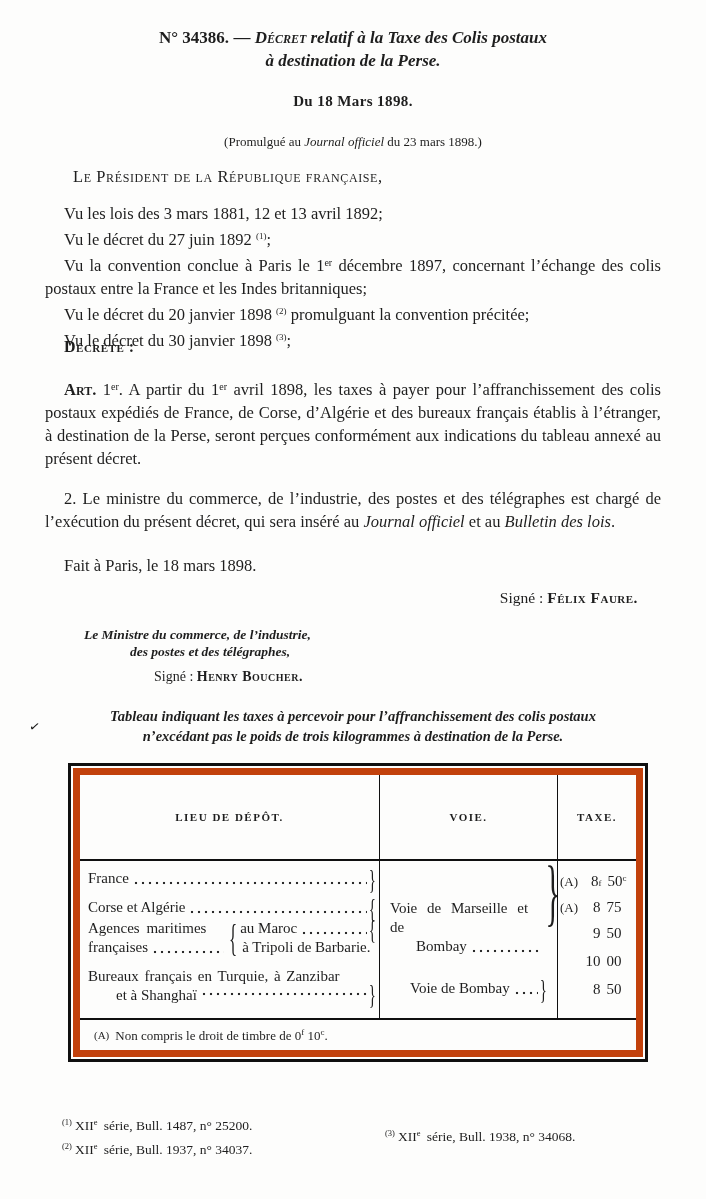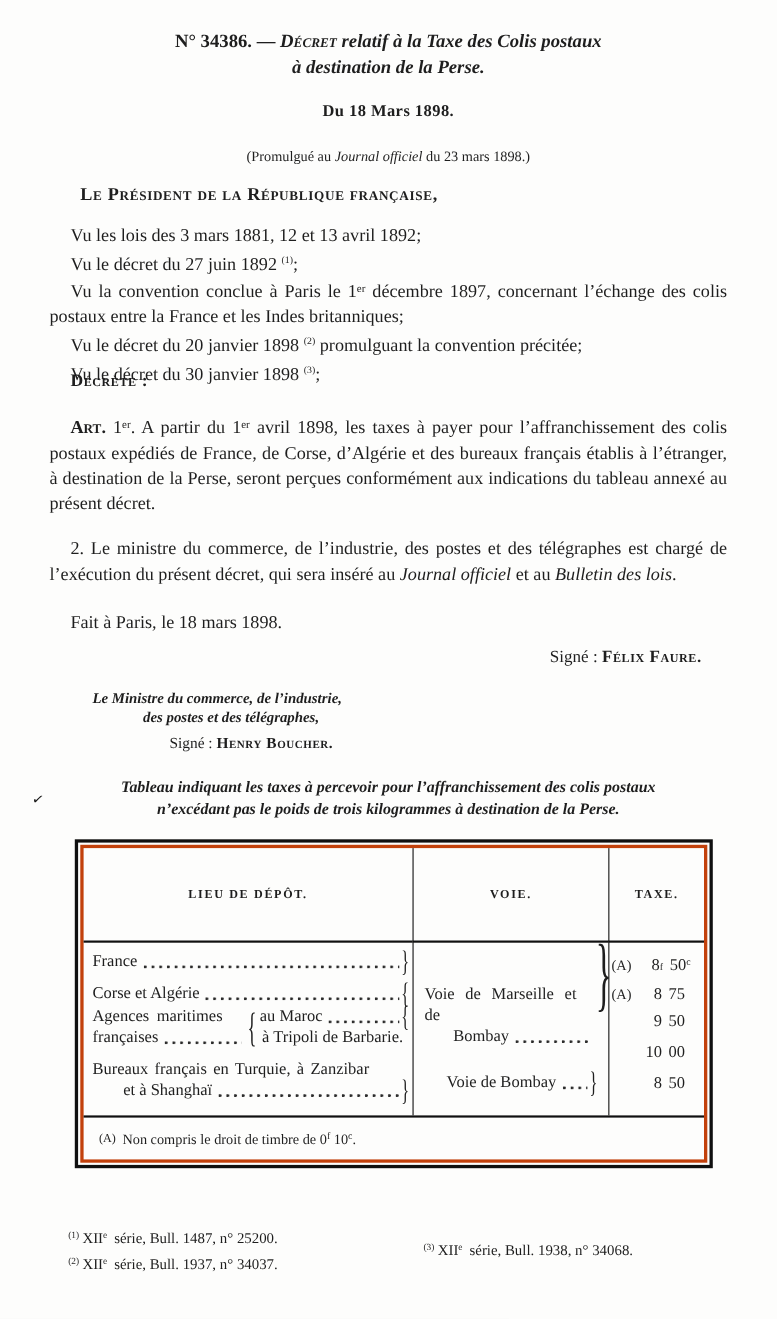--- a/index.html
+++ b/index.html
@@ -11,21 +11,21 @@
   .italic { font-style:italic; }
   .sc { font-variant:small-caps; }
 
   
   .title-block { position:absolute; top:26px; left:0; width:100%; text-align:center;
                  font-size:17px; font-weight:700; line-height:23px; }
   .date-line   { position:absolute; top:93px; left:0; width:100%; text-align:center;
                  font-size:15px; font-weight:700; letter-spacing:.4px; }
   .promulgation{ position:absolute; top:134px; left:0; width:100%; text-align:center;
                  font-size:13px; font-weight:400; }
-  .salutation  { position:absolute; top:167px; left:73px; font-size:16.5px; font-weight:700;
+  .salutation  { position:absolute; top:167px; left:73px; font-size:16.5px; font-weight:400;
                  font-variant:small-caps; letter-spacing:.6px; }
 
   
   .vu-block { position:absolute; top:202px; left:45px; width:616px; }
   .body-par { margin:0; font-size:16.5px; line-height:23px; text-align:justify; text-indent:19px; }
   sup.ref { font-size:9px;  vertical-align:6px; }
   sup.ord { font-size:10px; vertical-align:5px; }
   .decrete { position:absolute; top:338px; left:64px; font-size:16px; font-weight:700;
              font-variant:small-caps; letter-spacing:.5px; }
   .art1 { position:absolute; top:375px; left:45px; width:616px; }
@@ -41,21 +41,21 @@
   .m-signed { margin-left:70px; margin-top:8px; font-size:14px; font-weight:400; }
 
   .caption-block { position:absolute; top:706px; left:0; width:100%; text-align:center;
                    font-size:14.5px; font-style:italic; font-weight:700; line-height:20px; }
   .pen-mark { position:absolute; left:29px; top:719px; font-size:13px; color:#161616;
               transform:rotate(10deg); }
 
   
   .annex-table { position:absolute; top:763px; left:68px; width:580px; height:299px;
                  box-sizing:border-box; border:3.5px solid #101010; padding:2px; }
-  .tbl-inner { border:3px solid #c2410c; height:100%; box-sizing:border-box;
+  .tbl-inner { border:7px solid #c2410c; height:100%; box-sizing:border-box;
                display:flex; flex-direction:column; }
   .tbl-grid { display:grid; grid-template-columns:299px 178px 1fr; }
   .hdr-cell { height:86px; display:flex; align-items:center; justify-content:center;
               font-size:11px; font-weight:700; letter-spacing:1.5px;
               border-bottom:2px solid #101010; box-sizing:border-box; }
   .col-sep { border-left:1.5px solid #101010; }
   .body-cell { position:relative; height:157px; font-size:15px; line-height:19px; }
   .tbl-foot { border-top:2px solid #101010; flex:1; display:flex; align-items:center;
               padding-left:14px; font-size:13px; }
 
@@ -74,21 +74,21 @@
   .r-corse  { top:37px; }
   .agences  { position:absolute; left:8px; right:3px; top:58px; display:flex; align-items:center; }
   .ag-left  { width:138px; }
   .ag-left .fl { display:flex; align-items:flex-end; }
   .ag-left .l1 { word-spacing:3px; }
   .ag-right { flex:1 1 auto; }
   .ag-right .fl { display:flex; align-items:flex-end; }
   .ag-right .l2 { padding-left:2px; }
   .bureaux  { position:absolute; left:8px; right:3px; top:106px; }
   .bureaux .l1 { word-spacing:2px; }
-  .bureaux .fl { display:flex; align-items:flex-end; padding-left:28px; }
+  .bureaux .fl { display:flex; align-items:center; padding-left:28px; }
 
   .voie1 { position:absolute; top:38px; left:10px; right:16px; }
   .voie1 .l1 { word-spacing:6px; }
   .voie1 .fl { display:flex; align-items:flex-end; padding-left:26px; }
   .voie2 { position:absolute; top:118px; left:10px; right:10px; display:flex; align-items:flex-end;margin-left:20px; }
 
   .tax-line { position:absolute; left:2px; right:8px; display:flex; justify-content:flex-end;
               align-items:baseline; }
   .tax-note { width:30px; font-size:13px; }
   .tax-fr   { width:19px; text-align:right; }

